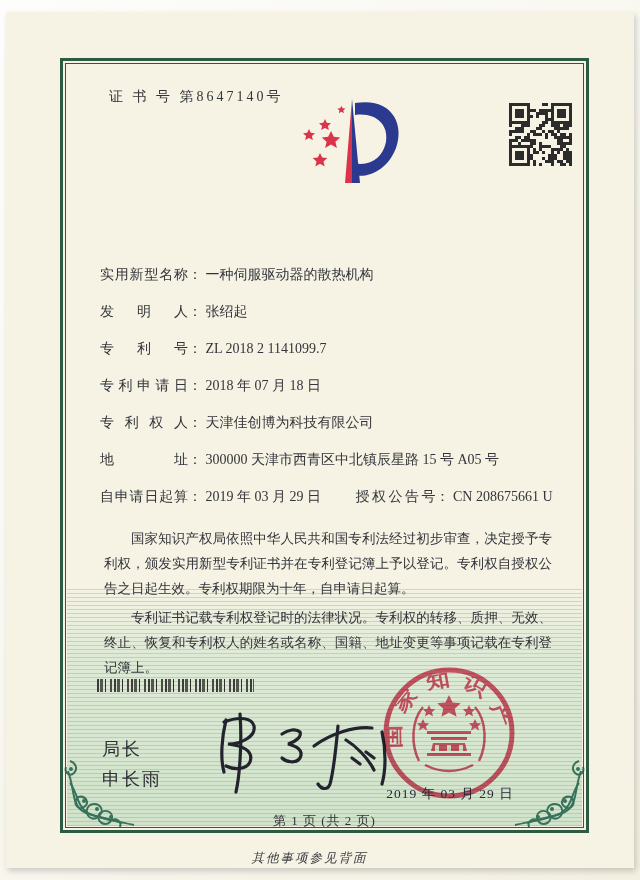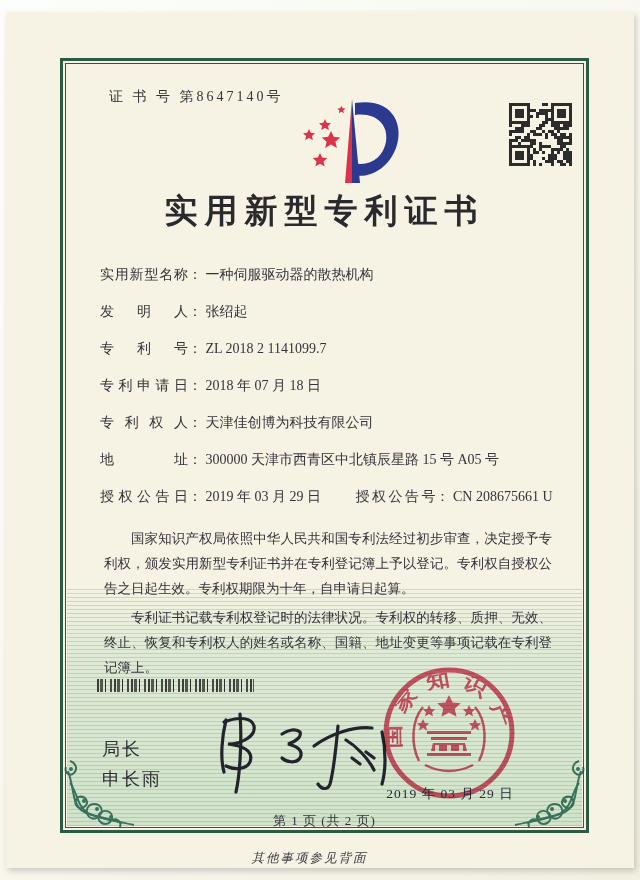--- a/index.html
+++ b/index.html
@@ -249,21 +249,20 @@
             <rect x="3" y="3" width="15" height="15" fill="#f6f3e4"></rect>
             <rect x="6" y="6" width="9" height="9" fill="#2c2c2c"></rect>
             <rect x="42" y="0" width="21" height="21" fill="#2c2c2c"></rect>
             <rect x="45" y="3" width="15" height="15" fill="#f6f3e4"></rect>
             <rect x="48" y="6" width="9" height="9" fill="#2c2c2c"></rect>
             <rect x="0" y="42" width="21" height="21" fill="#2c2c2c"></rect>
             <rect x="3" y="45" width="15" height="15" fill="#f6f3e4"></rect>
             <rect x="6" y="48" width="9" height="9" fill="#2c2c2c"></rect>
           </svg></div>
 
-      <div class="title">实用新型专利证书</div>
 
       <div class="fields">
         <div class="frow">
           <span class="flabel">实用新型名称</span><span>：</span>
           <span>一种伺服驱动器的散热机构</span>
         </div>
         <div class="frow">
           <span class="flabel">发明人</span><span>：</span>
           <span>张绍起</span>
         </div>
@@ -278,21 +277,21 @@
         <div class="frow">
           <span class="flabel">专利权人</span><span>：</span>
           <span>天津佳创博为科技有限公司</span>
         </div>
         <div class="frow">
           <span class="flabel">地址</span><span>：</span>
           <span>300000 天津市西青区中北镇辰星路 15 号 A05 号</span>
         </div>
         <div class="frow">
           <span class="fpair1">
-            <span class="flabel">授权公告日</span><span>：</span>
+            <span class="flabel">自申请日起算</span><span>：</span>
             <span>2019 年 03 月 29 日</span>
           </span>
           <span>
             <span class="flabel" style="width:80px">授权公告号</span><span>：</span>
             <span>CN 208675661 U</span>
           </span>
         </div>
       </div>
 
       <div class="body-text">

